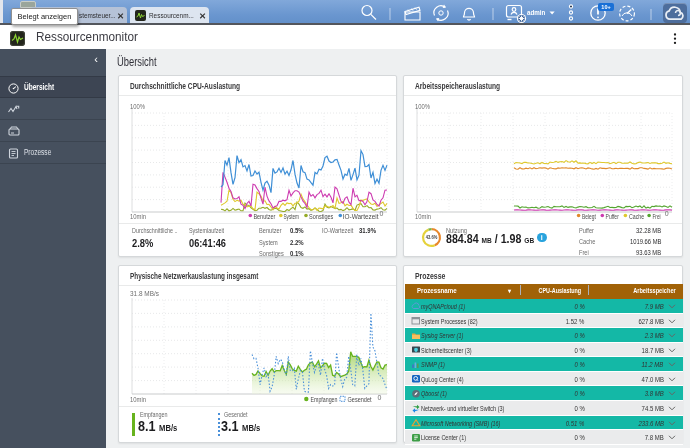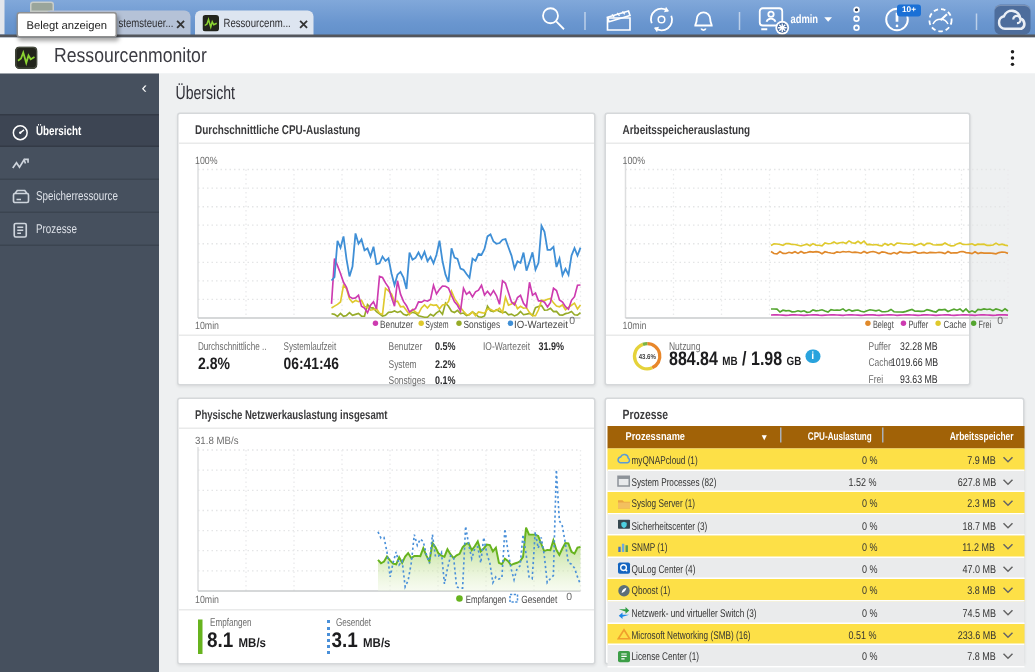--- a/index.html
+++ b/index.html
@@ -42,21 +42,21 @@
 #mi1 { top:26.5px; background:#3d4553; color:#fff; font-weight:bold; border-top:1px solid rgba(0,0,0,.15); }
 #mi2 { top:48.5px; }
 #mi3 { top:70.5px; }
 #mi4 { top:92.5px; }
 
 
 #content { left:106px; top:49px; width:584px; height:399px; background:#eef0f1; }
 #pagetitle { position:absolute; left:11px; top:6px; font-size:12.5px; color:#2f2f37; }
 .card { position:absolute; background:#fff; border:1px solid #d5d8da; border-radius:2px; box-shadow:0 1px 2px rgba(0,0,0,.07); }
 #card1 { left:12px; top:26px; width:279px; height:182px; }
-#card2 { left:297px; top:26px; width:244px; height:182px; }
+#card2 { left:297px; top:26px; width:280px; height:182px; }
 #card3 { left:12px; top:216px; width:279px; height:178px; }
 #card4 { left:297px; top:216px; width:280px; height:178px; }
 .ctitle { position:absolute; left:11px; top:5px; font-size:8.5px; font-weight:bold; color:#3a3a3c; }
 .cdiv { position:absolute; left:0; top:19px; width:100%; height:1px; background:#e9eaea; }
 .chart { position:absolute; left:0; top:0; }
 line.g { stroke:#e4e5e6; stroke-width:0.9; stroke-dasharray:1,2; }
 line.gv { stroke:#eaebec; stroke-width:0.9; stroke-dasharray:1,2; }
 line.ax { stroke:#c9cbcc; stroke-width:1; }
 line.ax2 { stroke:#dddedf; stroke-width:1; }
 text.lab { font-family:"Liberation Sans",sans-serif; font-size:7px; fill:#6e6e6e; }
@@ -69,21 +69,21 @@
 .nval .unit { font-size:8.5px; }
 .klab { position:absolute; font-size:7.5px; color:#6b6b6b; white-space:nowrap; }
 .kval { position:absolute; font-size:7.5px; font-weight:bold; color:#2c2c2e; white-space:nowrap; }
 .mval { position:absolute; font-size:7.5px; color:#2c2c2e; white-space:nowrap; }
 
 
 #ptable { position:absolute; left:1px; top:18px; width:278px; }
 #phead { position:relative; height:15px; background:#a16207; color:#fff; font-size:7.5px; font-weight:bold; }
 #phead .hc { position:absolute; top:1.5px; }
 .prow { position:relative; height:14.57px; font-size:7.5px; color:#333; border-bottom:1px solid #fff; }
-.prow.o { background:#fde047; }
+.prow.o { background:#14b8a6;font-style:italic; }
 .prow.e { background:#eaebec; }
 .picon { position:absolute; left:6px; top:2.5px; }
 .pname { position:absolute; left:16px; top:3px; }
 .pcpu { position:absolute; right:98.5px; top:3px; }
 .pmem { position:absolute; right:19.2px; top:3px; }
 .pchev { position:absolute; right:7px; top:5px; }
 </style></head>
 <body>
 <div id="page">
 
@@ -203,21 +203,20 @@
           <polyline points="0.5,8 3,4.5 5,7.5 8,2.5 9,5" fill="none" stroke="#cfd5dd" stroke-width="1.1"></polyline>
           <path d="M8.2 2.2h2.5v2.3" fill="none" stroke="#cfd5dd" stroke-width="1.1"></path>
         </svg>
       </div>
   <div id="mi3" class="menuitem">
         <svg class="micon" width="12" height="11" viewBox="0 0 12 11">
           <rect x="1" y="3" width="10" height="6" rx="1" fill="none" stroke="#cfd5dd" stroke-width="1.1"></rect>
           <path d="M2 3l1.5-2h5L10 3" fill="none" stroke="#cfd5dd" stroke-width="1.1"></path>
           <path d="M3 7h3" stroke="#cfd5dd" stroke-width="1"></path>
         </svg>
-        <span class="mtx"><span class="t" style="--sx:0.77">Speicherressource</span></span>
       </div>
   <div id="mi4" class="menuitem">
         <svg class="micon" width="11" height="11" viewBox="0 0 11 11">
           <rect x="1.5" y="1" width="8" height="9" rx="1" fill="none" stroke="#cfd5dd" stroke-width="1.1"></rect>
           <path d="M3.5 3.5h4M3.5 5.5h4M3.5 7.5h2.5" stroke="#cfd5dd" stroke-width="0.9"></path>
         </svg>
         <span class="mtx"><span class="t" style="--sx:0.77">Prozesse</span></span>
       </div>
 </div>
 

